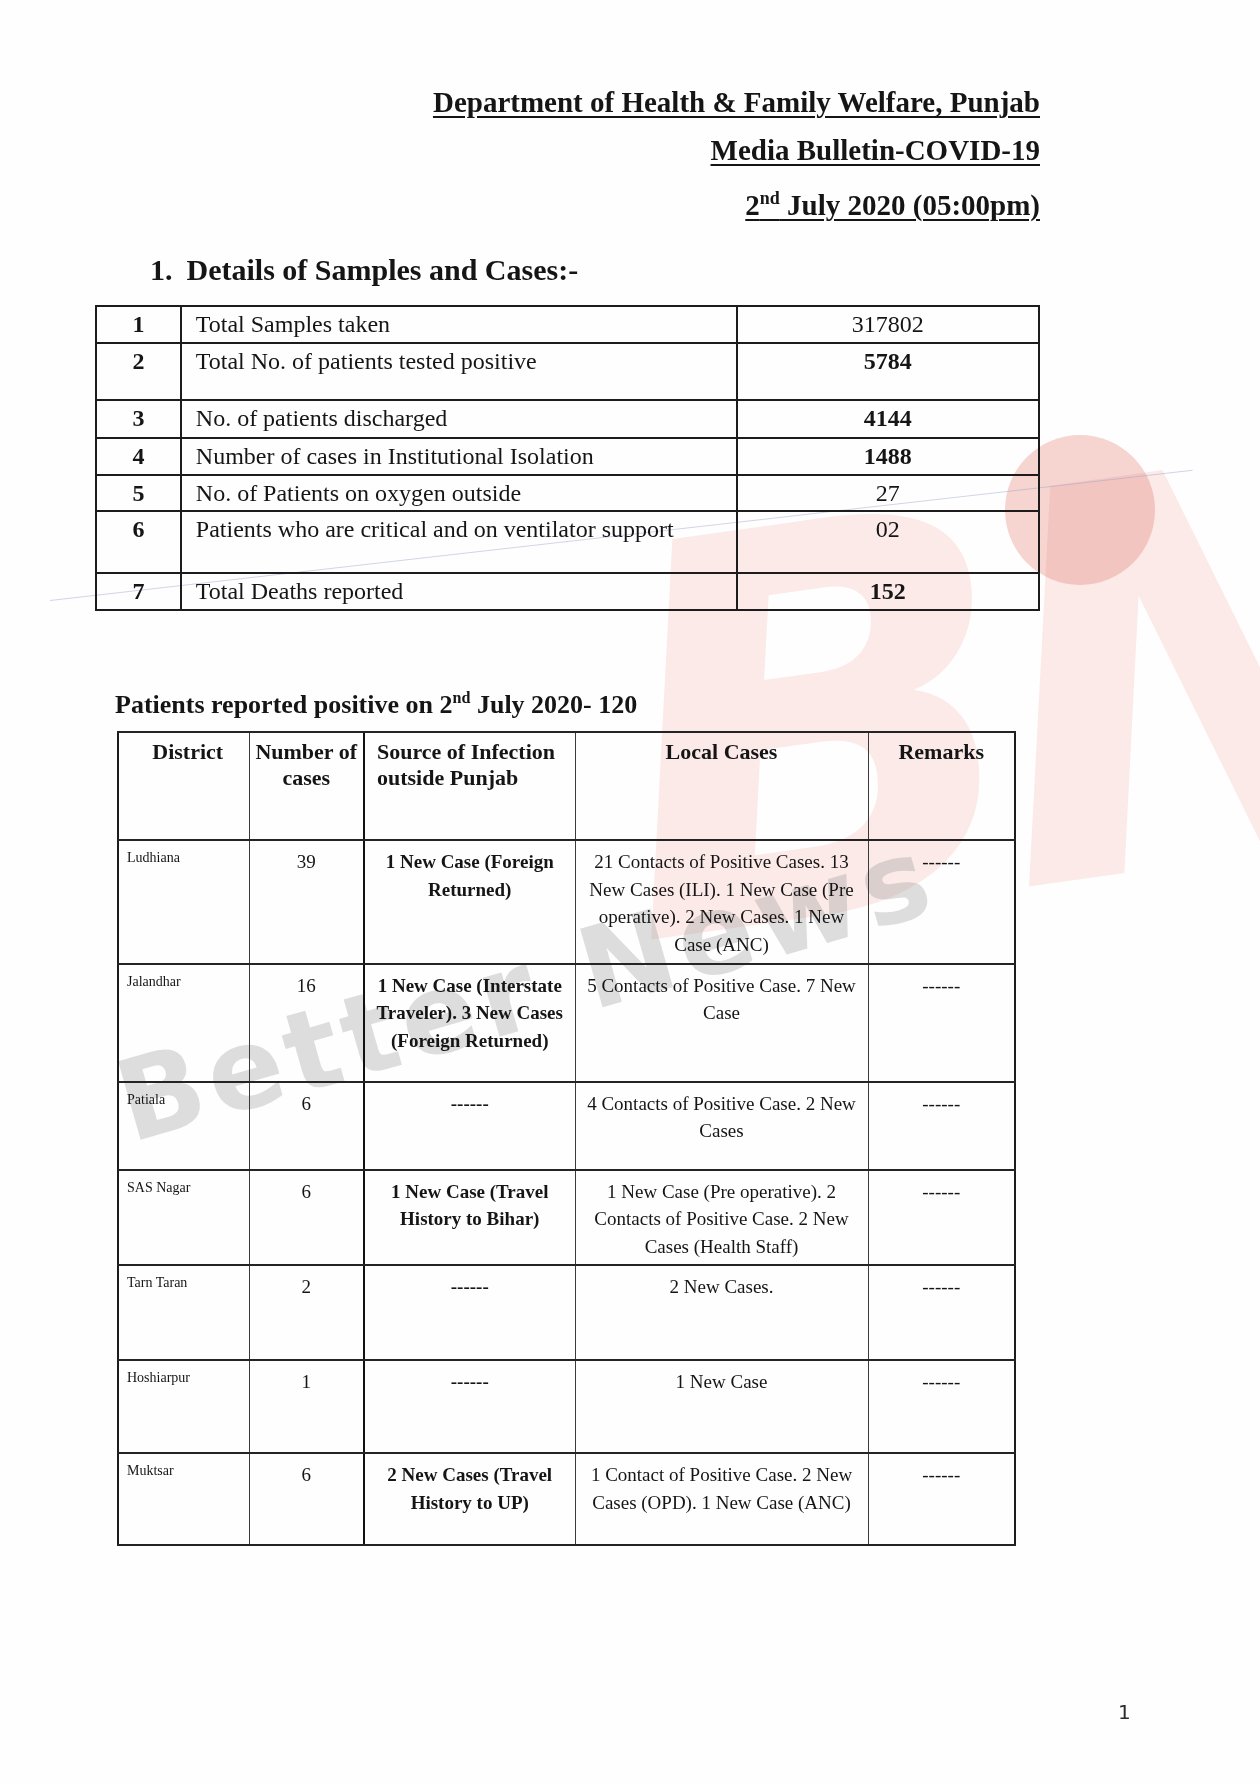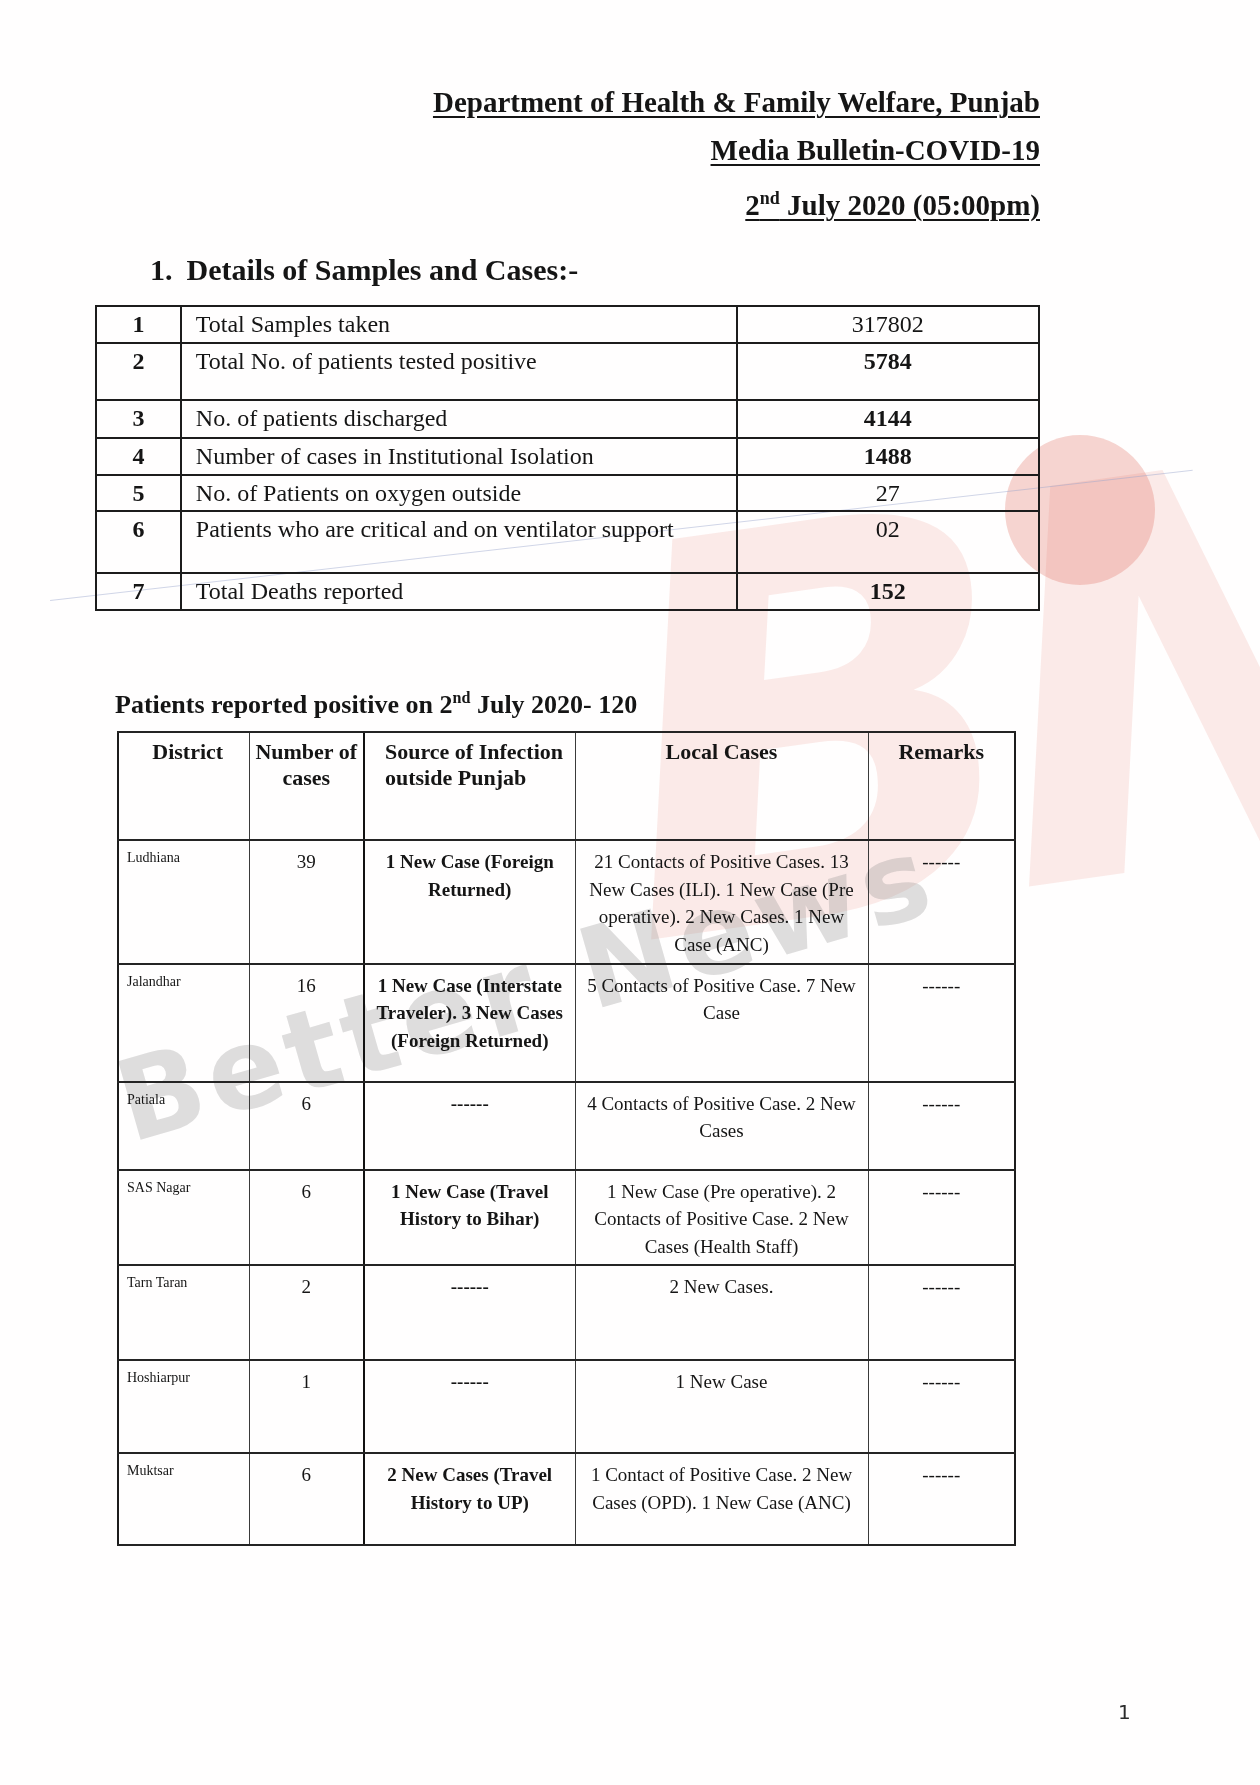--- a/index.html
+++ b/index.html
@@ -61,21 +61,21 @@
   .sec2-heading { margin:78px 0 12px 20px; font-size:26px; font-weight:bold; }
 
   
   .t2-wrap { margin-left:22px; width:897px; }
   .t2 { border:2px solid #1c1c1c; table-layout:fixed; }
   .t2 th, .t2 td { border:1px solid #3a3a3a; border-top:2px solid #242424; border-bottom:2px solid #242424; vertical-align:top; }
   .t2 th { font-size:22px; font-weight:bold; padding:6px 4px 4px 4px; }
   .t2 td { font-size:19px; line-height:1.45; padding:7px 8px 4px 8px; }
   .t2 .h-district { width:131px; text-align:center; padding-left:12px; }
   .t2 .h-count    { width:115px; text-align:center; }
-  .t2 .h-source   { width:211px; text-align:left; padding-left:20px; }
+  .t2 .h-source   { width:211px; text-align:left; padding-left:12px; }
   .t2 .h-local    { width:293px; text-align:center; }
   .t2 .h-remarks  { width:147px; text-align:center; }
   .t2 .d-name    { text-align:left; font-size:14px; }
   .t2 .d-count   { text-align:center; }
   .t2 .d-source  { text-align:center;font-weight:bold; }
   .t2 .d-local   { text-align:center; }
   .t2 .d-remarks { text-align:center; }
   .t2 th.h-source, .t2 td.d-source { border-left:2px solid #111; }
   .t2 thead tr th { height:108px; }
   .t2 tbody tr:nth-child(1) td { height:115px; }

